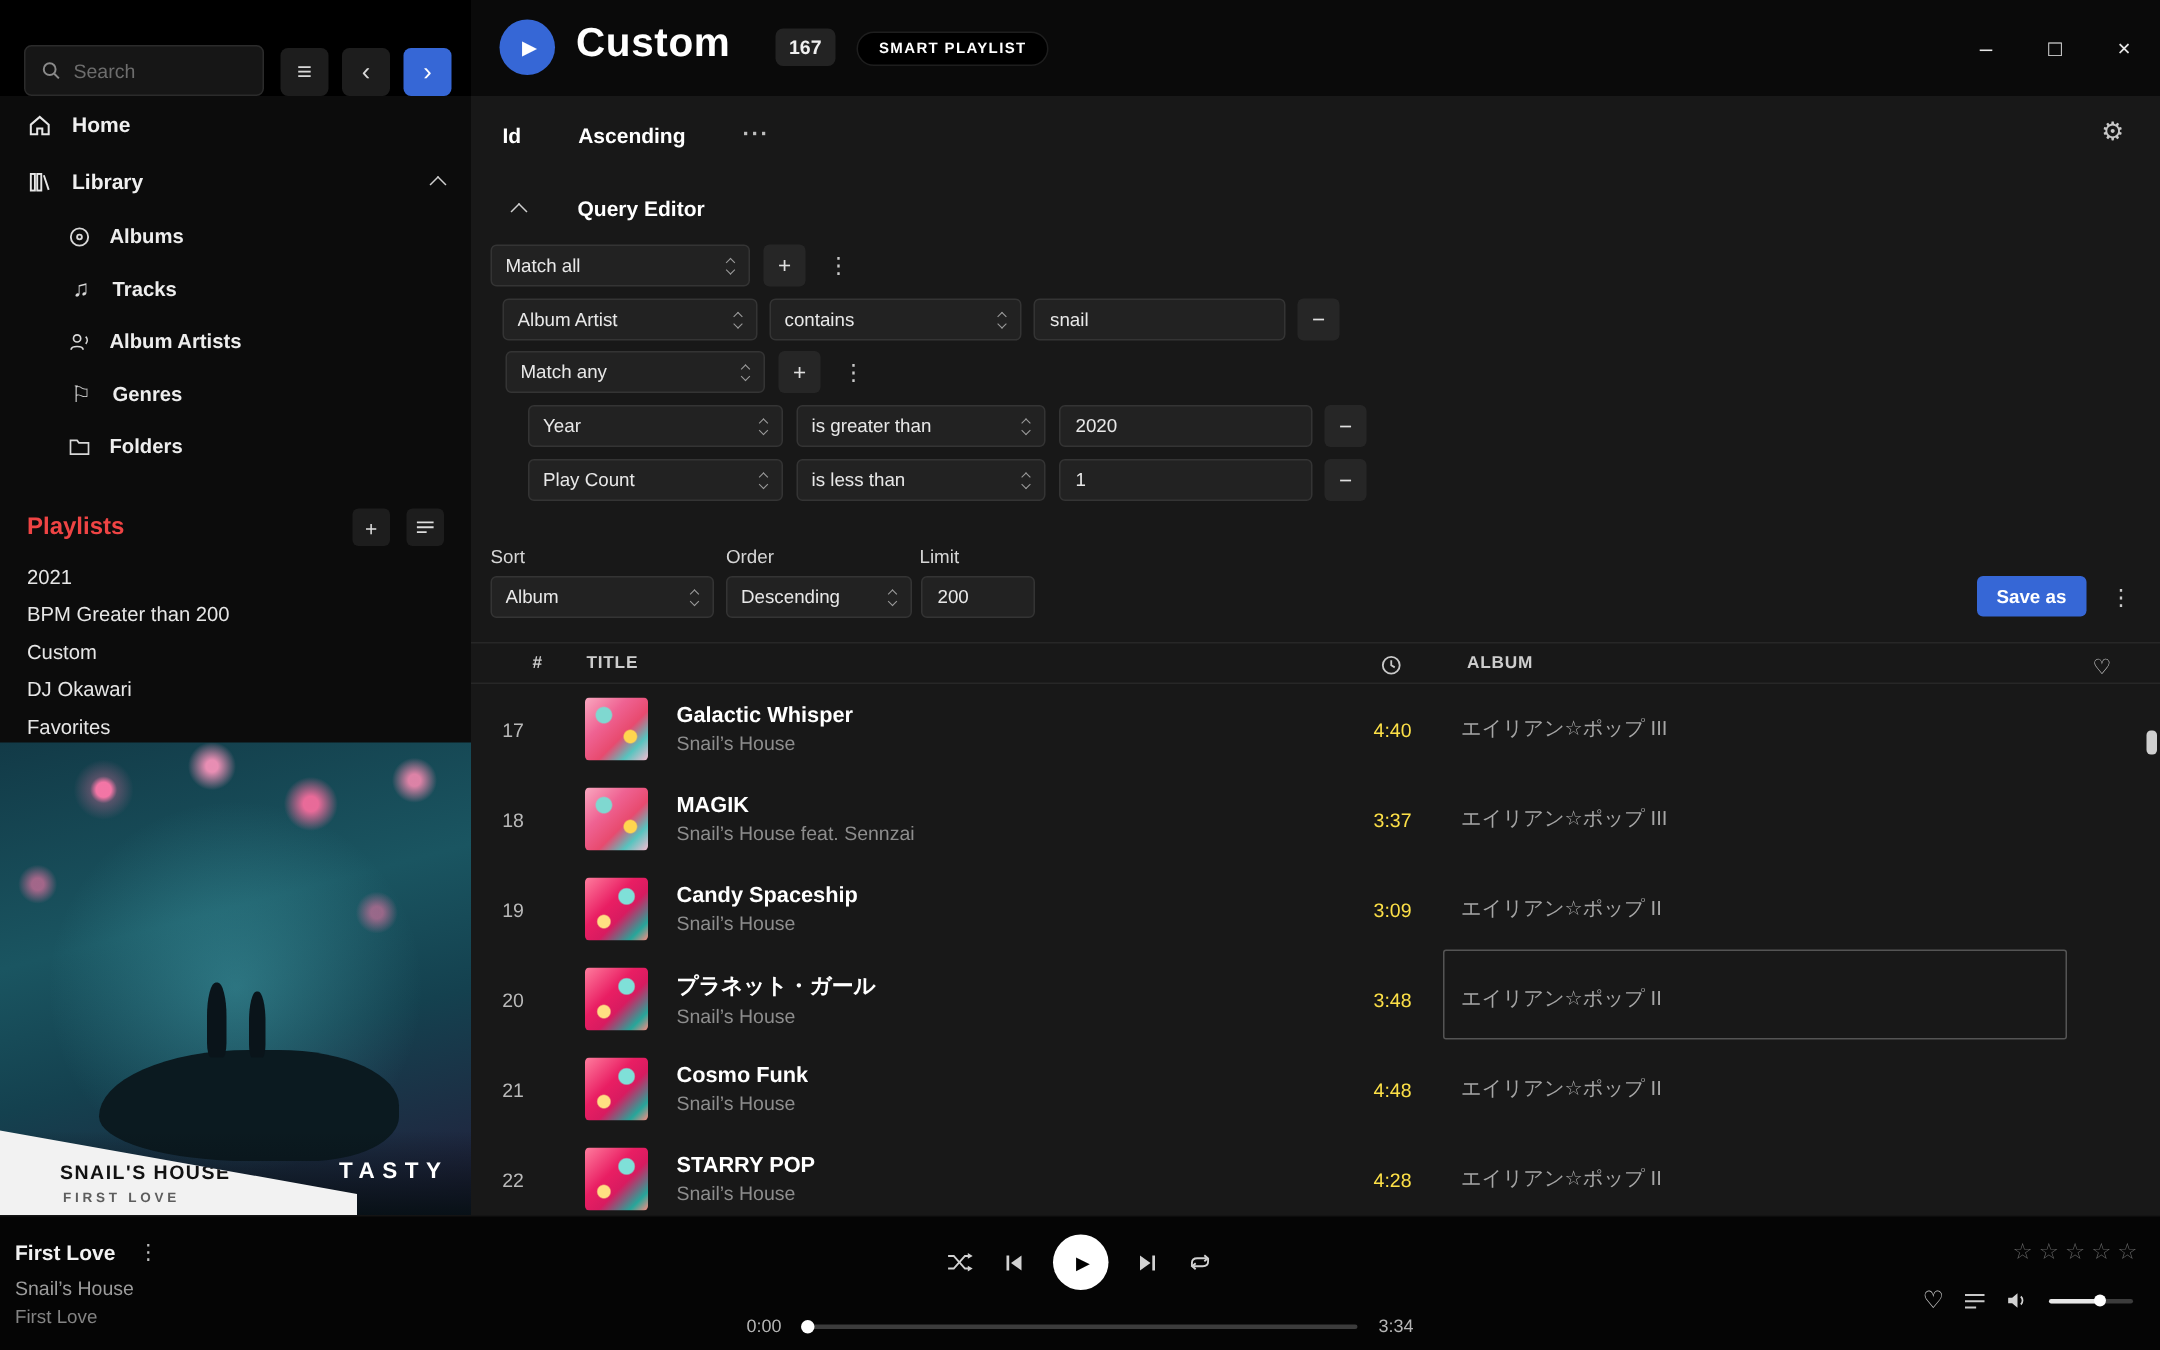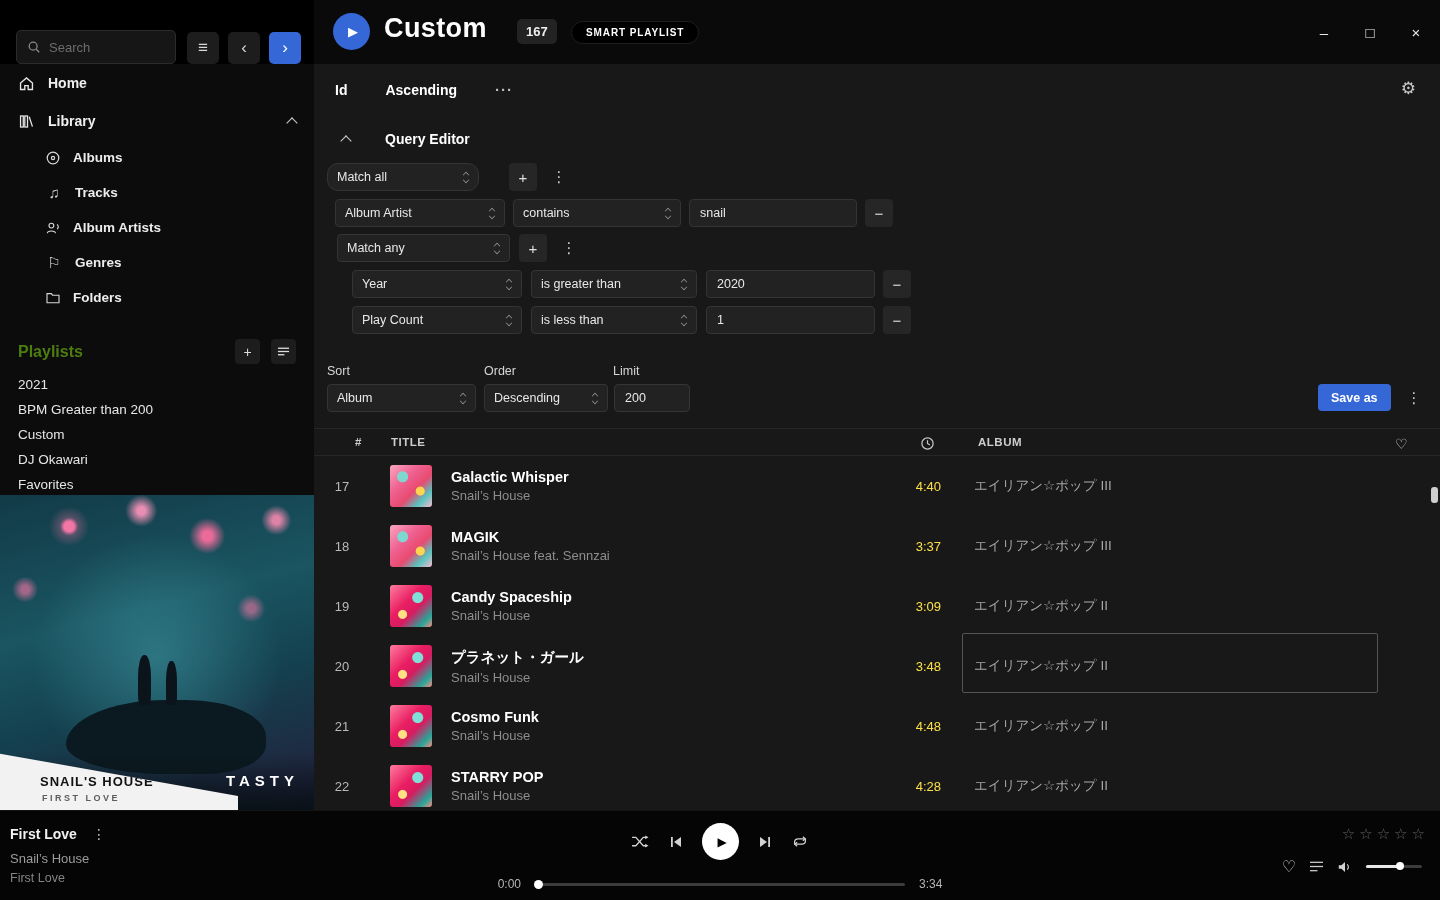--- a/index.html
+++ b/index.html
@@ -14,21 +14,21 @@
   .search-box input::placeholder{color:#6d6d6d;}
   .sb-btn{width:32px;height:32px;border-radius:5px;background:#1d1d1d;color:#d8d8d8;display:flex;align-items:center;justify-content:center;font-size:17px;border:none;cursor:pointer;}
   .sb-btn.fwd{background:var(--accent,#3667d6);color:#fff;}
   .nav-item{display:flex;align-items:center;gap:13px;padding:0 18px;height:38px;font-weight:700;font-size:14px;color:#f0f0f0;cursor:pointer;}
   .nav-item:first-of-type{margin-top:3px;}
   .chev-up{width:8px;height:8px;border-left:1.5px solid #cfcfcf;border-top:1.5px solid #cfcfcf;transform:rotate(45deg);display:inline-block;margin-top:3px;}
   .nav-spacer{flex:1;}
   .sub-item{display:flex;align-items:center;gap:12px;padding-left:45px;height:35px;font-weight:700;font-size:13.5px;color:#ededed;cursor:pointer;}
   .glyph-icon{font-size:15px;color:#d8d8d8;width:18px;text-align:center;}
   .pl-header{display:flex;align-items:center;margin:24px 18px 8px 18px;gap:11px;}
-  .pl-title{font-size:16px;font-weight:700;color:#4d7c0f;flex:1;}
+  .pl-title{font-size:16px;font-weight:700;color:#ef4444;flex:1;}
   .pl-btn{width:25px;height:25px;border-radius:4px;background:#1d1d1d;color:#ddd;display:flex;align-items:center;justify-content:center;font-size:14px;border:none;cursor:pointer;}
   .pl-item{height:25px;display:flex;align-items:center;padding-left:18px;font-size:13.5px;color:#e6e6e6;cursor:pointer;}
 
   
   .now-art{position:absolute;left:0;bottom:0;width:314px;height:315px;overflow:hidden;cursor:pointer;background:
     radial-gradient(circle at 22% 10%, rgba(255,120,170,.95) 0 5px, rgba(255,120,170,.28) 9px, transparent 20px),
     radial-gradient(circle at 45% 5%, rgba(255,150,190,.9) 0 4px, transparent 16px),
     radial-gradient(circle at 66% 13%, rgba(255,110,160,.9) 0 5px, transparent 18px),
     radial-gradient(circle at 88% 8%, rgba(255,140,180,.85) 0 4px, transparent 15px),
     radial-gradient(circle at 8% 30%, rgba(255,120,170,.6) 0 4px, transparent 13px),
@@ -251,21 +251,21 @@
   </div>
   <span class="gear">⚙</span>
 
   <div class="qe-head">
     <button class="qe-collapse">
         <span class="chev-up"></span>
       </button>
     <span class="qe-title">Query Editor</span>
   </div>
 
-  <div class="dd" style="left:13px;top:99px;width:152px;border-radius:11px;">
+  <div class="dd" style="left:13px;top:99px;width:173px;">
     <span class="val">Match all</span>
     <span class="arrows">
         <i class="au"></i>
         <i class="ad"></i>
       </span>
   </div>
   <button class="sq" style="left:195px;top:99px;">
       <span>+</span>
     </button>
   <button class="kebab" style="left:237px;top:99px;">

